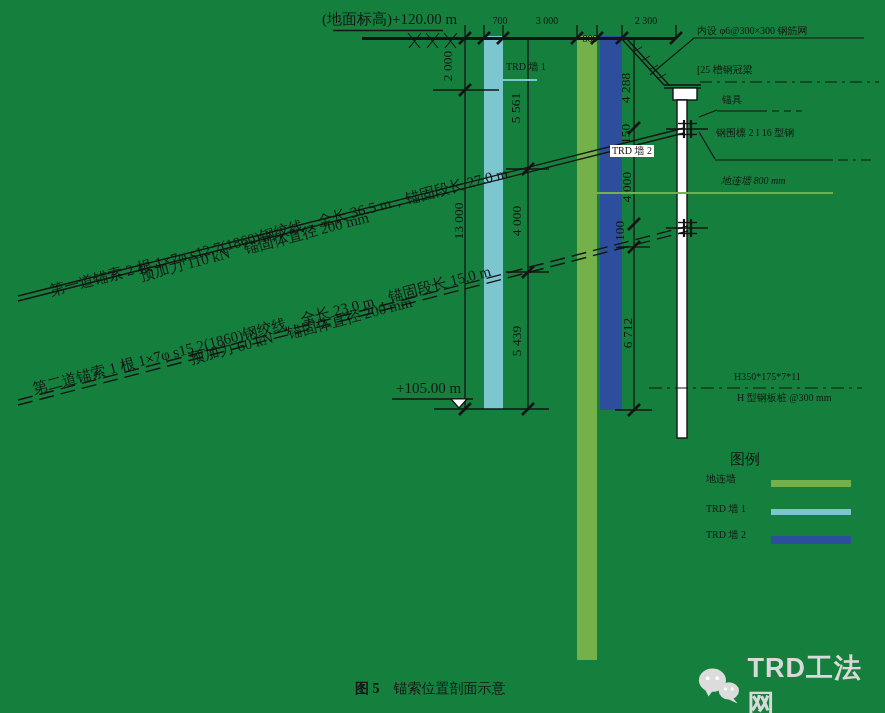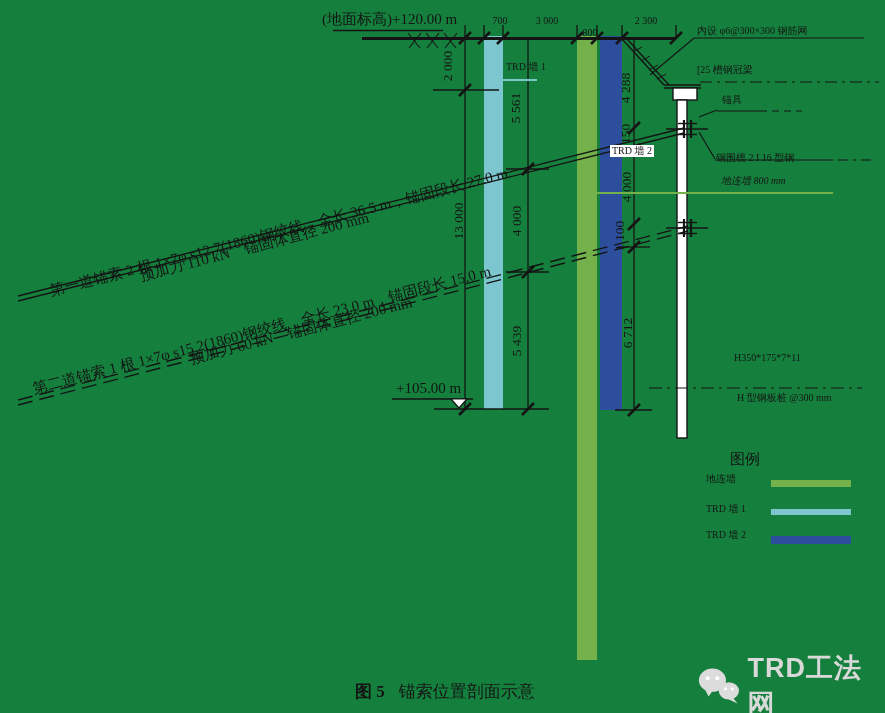--- a/index.html
+++ b/index.html
@@ -12,21 +12,21 @@
   .wall-trd2{background:#2c4e9d;}
   .lbl{position:absolute;white-space:nowrap;font-size:10px;line-height:1.15;}
   .fs15{font-size:15px;}
   .dim{font-size:13.5px;}
   .cdim{transform:translate(-50%,0);}
   .vdim{transform:translate(-50%,-50%) rotate(-90deg);}
   .bgw{background:#fff;padding:0 2px;}
   .anch{position:absolute;white-space:nowrap;font-size:15px;line-height:18px;
         transform-origin:0 50%;transform:rotate(-14.5deg);}
   .legend-bar{position:absolute;width:80px;}
-  .caption{position:absolute;left:355px;top:680px;font-size:17px;white-space:nowrap;}
+  .caption{position:absolute;left:355px;top:680px;font-size:14px;white-space:nowrap;}
   .caption .figno{font-weight:bold;margin-right:14px;}
   .wm{position:absolute;left:697px;top:650px;display:flex;align-items:center;gap:6px;
       color:#d9d9d9;font-size:27px;font-weight:bold;letter-spacing:1px;
       font-family:"Liberation Sans","DejaVu Sans",sans-serif;}
 </style>
 </head>
 <body>
 
 <div class="canvas">
 
@@ -138,43 +138,43 @@
       <line x1="18" y1="405" x2="688" y2="231"></line>
     </g>
     <use href="#ahead" x="688" y="129"></use>
     <use href="#ahead" x="688" y="228"></use>
   </svg>
 
   <div class="lbl fs15" style="left:322px;top:11px;">(地面标高)+120.00 m</div>
 
   <div class="lbl cdim" style="left:500px;top:15px;">700</div>
   <div class="lbl cdim" style="left:547px;top:15px;">3 000</div>
-  <div class="lbl cdim" style="left:590px;top:27px;text-align:center;">800</div>
+  <div class="lbl cdim" style="left:590px;top:33px;text-align:center;">800</div>
   <div class="lbl cdim" style="left:646px;top:15px;">2 300</div>
 
   <div class="lbl dim vdim" style="left:448px;top:66px;">2 000</div>
   <div class="lbl dim vdim" style="left:459px;top:221px;">13 000</div>
   <div class="lbl dim vdim" style="left:516px;top:108px;">5 561</div>
   <div class="lbl dim vdim" style="left:517px;top:221px;">4 000</div>
   <div class="lbl dim vdim" style="left:517px;top:341px;">5 439</div>
   <div class="lbl dim vdim" style="left:626px;top:88px;">4 288</div>
   <div class="lbl dim vdim" style="left:626px;top:139px;">1 150</div>
   <div class="lbl dim vdim" style="left:627px;top:187px;">4 000</div>
   <div class="lbl dim vdim" style="left:620px;top:236px;">1 100</div>
   <div class="lbl dim vdim" style="left:628px;top:333px;">6 712</div>
 
   <div class="lbl" style="left:506px;top:61px;">TRD 墙 1</div>
   <div class="lbl bgw" style="left:610px;top:145px;">TRD 墙 2</div>
 
   <div class="lbl" style="left:697px;top:25px;">内设 φ6@300×300 钢筋网</div>
   <div class="lbl" style="left:697px;top:64px;">[25 槽钢冠梁</div>
   <div class="lbl" style="left:722px;top:94px;">锚具</div>
-  <div class="lbl" style="left:716px;top:152px;font-family:Liberation Serif, serif;">钢围檩 2 I 16 型钢</div>
+  <div class="lbl" style="left:716px;top:127px;font-family:Liberation Serif, serif;">钢围檩 2 I 16 型钢</div>
   <div class="lbl" style="left:721px;top:175px;font-style:italic;">地连墙 800 mm</div>
-  <div class="lbl" style="left:734px;top:352px;">H350*175*7*11</div>
+  <div class="lbl" style="left:734px;top:371px;">H350*175*7*11</div>
   <div class="lbl" style="left:737px;top:392px;">H 型钢板桩 @300 mm</div>
 
   <div class="lbl fs15" style="left:396px;top:380px;">+105.00 m</div>
 
   <div class="anch" style="left:50px;top:282px;">第一道锚索 2 根 1×7φ s12.7(1860)钢绞线，全长 36.5 m，锚固段长 27.0 m</div>
   <div class="anch" style="left:140px;top:267px;">预加力 110 kN　锚固体直径 200 mm</div>
   <div class="anch" style="left:33px;top:380px;">第二道锚索 1 根 1×7φ s15.2(1860)钢绞线，全长 23.0 m，锚固段长 15.0 m</div>
   <div class="anch" style="left:190px;top:350px;">预加力 60 kN　锚固体直径 200 mm</div>
 
   <div class="lbl fs15" style="left:706px;top:451px;margin-left:24px;">图例</div>

